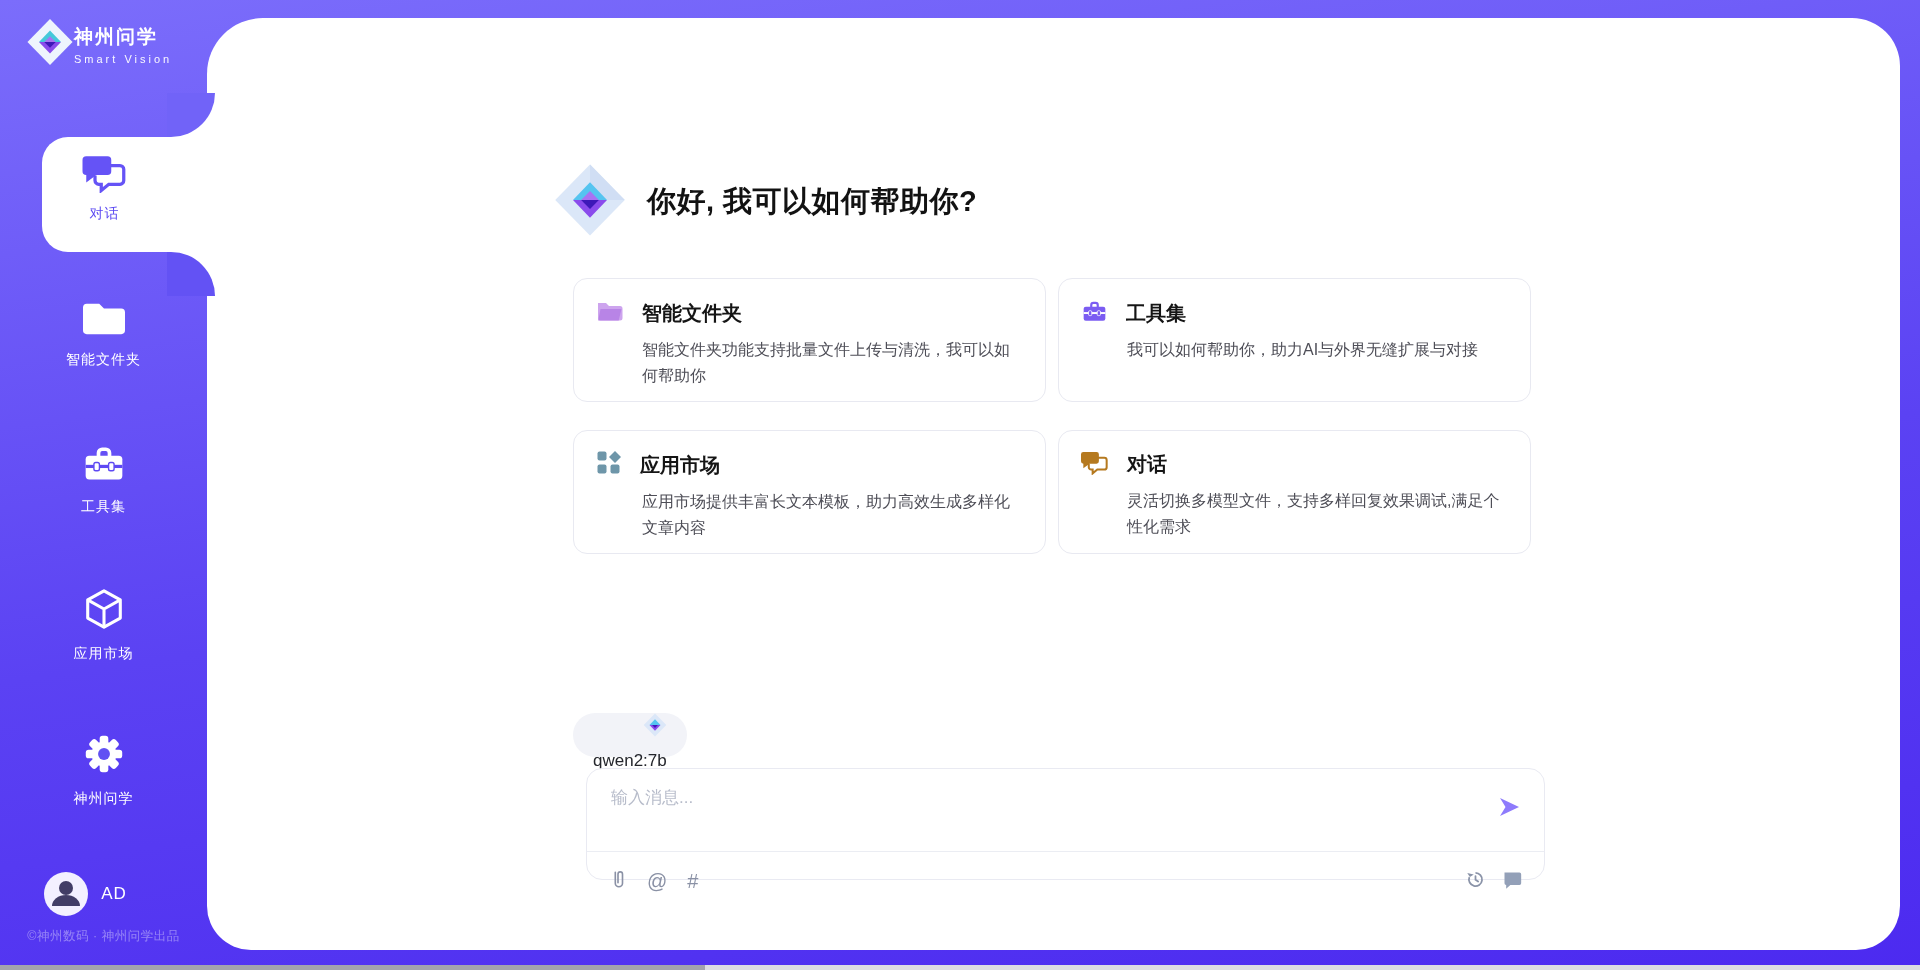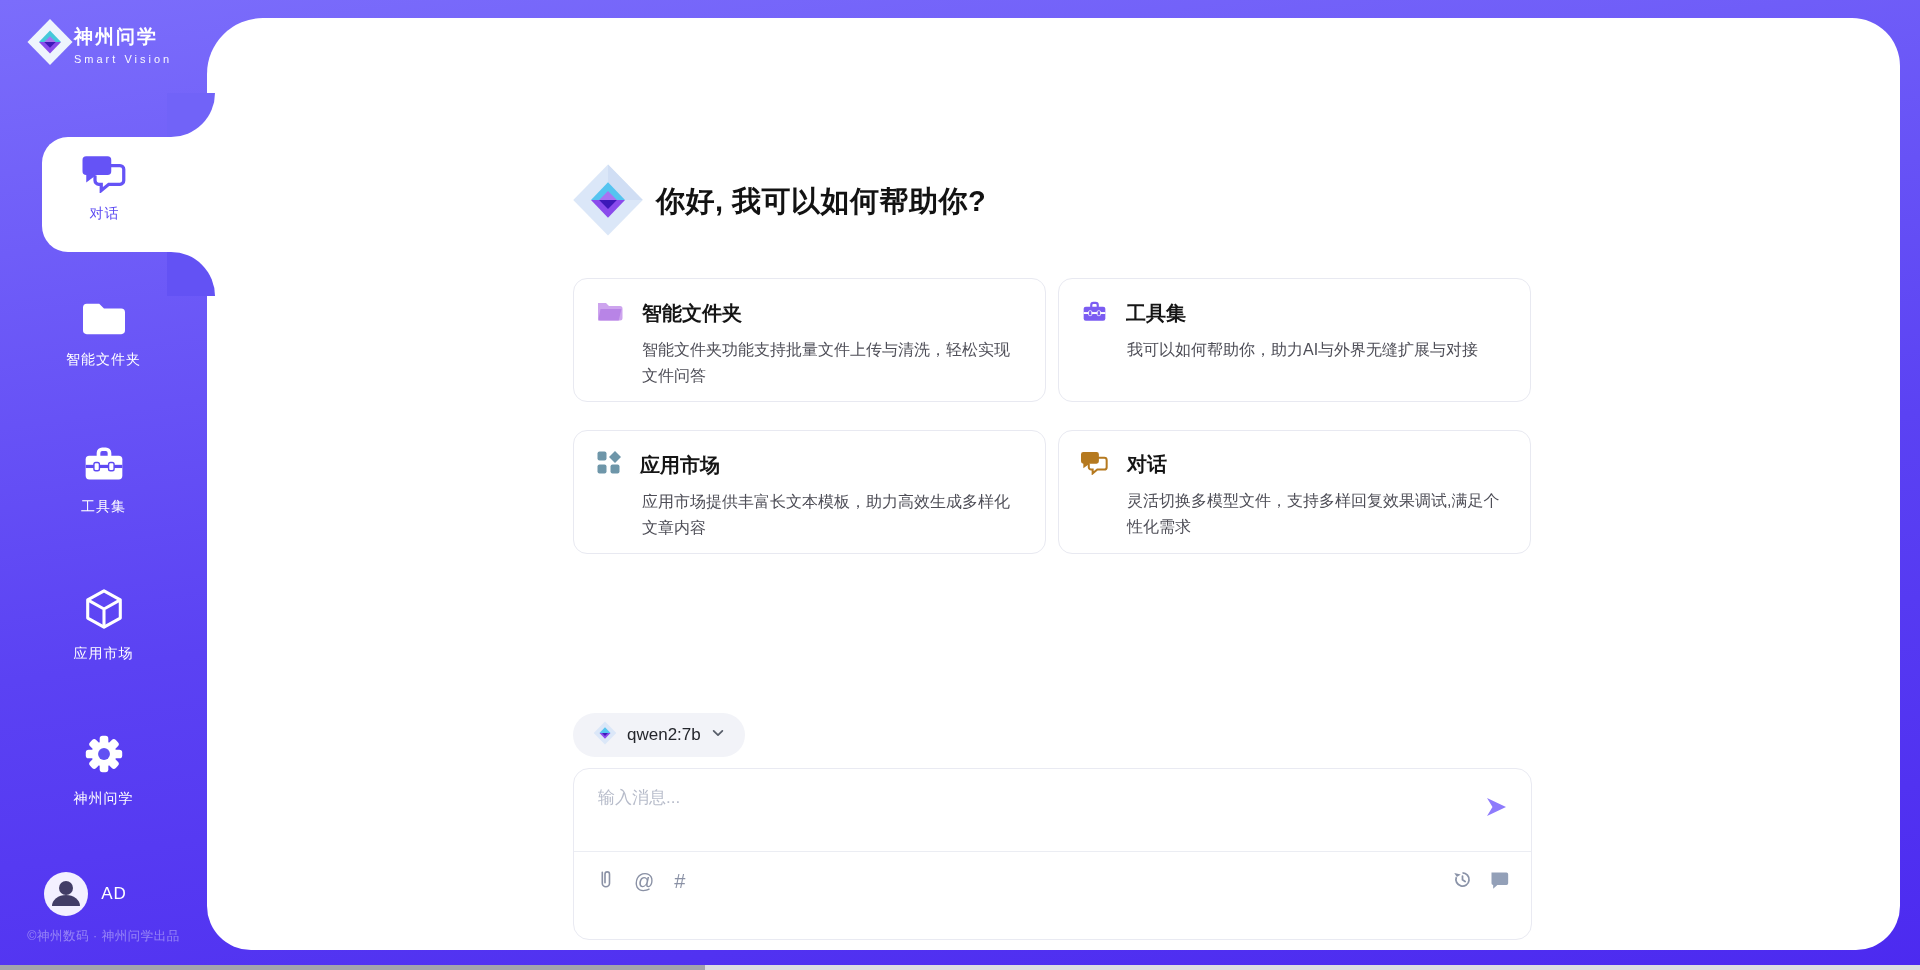--- a/index.html
+++ b/index.html
@@ -35,36 +35,36 @@
   .wing.bot{top:252px;}
   .wing.top::after{content:'';position:absolute;inset:0;background:#7163f8;border-bottom-right-radius:46px;}
   .wing.bot::after{content:'';position:absolute;inset:0;background:#6352f4;border-top-right-radius:46px;}
 
   .user-row{position:absolute;left:0;top:872px;width:171px;display:flex;align-items:center;justify-content:center;gap:13px;z-index:2;cursor:pointer;}
   .avatar{width:44px;height:44px;border-radius:50%;background:#f3f0ff;display:flex;align-items:center;justify-content:center;}
   .user-name{color:#ffffff;font-size:17px;letter-spacing:1px;}
   .copyright{position:absolute;left:0;top:928px;width:207px;text-align:center;font-size:12.5px;color:rgba(255,255,255,.38);z-index:2;letter-spacing:.5px;}
 
   
-  .greeting{position:absolute;left:364px;top:145px;display:flex;align-items:center;gap:11px;z-index:2;}
+  .greeting{position:absolute;left:346px;top:145px;display:flex;align-items:center;gap:20px;z-index:2;}
   .greeting h1{margin:0;font-size:29px;font-weight:bold;color:#121212;letter-spacing:.5px;}
 
   .cards{position:absolute;left:366px;top:260px;width:958px;display:grid;
          grid-template-columns:473px 473px;column-gap:12px;row-gap:28px;z-index:2;}
   .card{height:124px;box-sizing:border-box;border:1px solid #e8e9f1;border-radius:14px;background:#fff;
         padding:19px 22px;cursor:pointer;}
   .card-head{display:flex;align-items:center;gap:18px;}
   .card-title{font-size:20px;font-weight:bold;color:#151515;}
   .card-desc{margin:9px 0 0 46px;font-size:16px;color:#4e4e57;line-height:1.6;}
 
   .model-pill{position:absolute;left:366px;top:695px;height:44px;border-radius:22px;background:#f2f3f8;
-              display:inline-flex;align-items:center;gap:10px;padding:0 20px;z-index:2;cursor:pointer;}
+              display:inline-flex;align-items:flex-end;gap:10px;padding:0 20px;z-index:2;cursor:pointer;flex-direction:column;}
   .model-pill .name{font-size:17px;color:#24262c;}
 
-  .composer{position:absolute;left:366px;top:750px;width:959px;height:172px;box-sizing:border-box;
+  .composer{position:absolute;left:379px;top:750px;width:959px;height:112px;box-sizing:border-box;
             border:1px solid #e9eaf2;border-radius:16px;background:#fff;z-index:2;}
   .composer textarea{position:absolute;left:22px;top:15px;width:850px;height:58px;border:none;outline:none;
             resize:none;font-size:17px;color:#333;background:transparent;
             font-family:"Liberation Sans","DejaVu Sans",sans-serif;}
   .composer textarea::placeholder{color:#b7bcca;}
   .send-btn{position:absolute;right:22px;top:26px;width:26px;height:26px;background:none;border:none;padding:0;cursor:pointer;}
   .composer .divider{position:absolute;left:0;right:0;top:82px;height:1px;background:#ebedf3;}
   .toolbar{position:absolute;left:22px;right:22px;top:96px;height:32px;display:flex;align-items:center;gap:20px;}
   .tool{background:none;border:none;padding:0;cursor:pointer;display:flex;align-items:center;color:#8a91a5;}
   .tool.txt{font-size:20px;font-family:"Liberation Sans","DejaVu Sans",sans-serif;}
@@ -96,21 +96,21 @@
       <div class="card">
         <div class="card-head">
           <span>
             <svg width="28" height="26" viewBox="0 0 28 26">
               <path d="M2 5 h8 l3 3 h11 a2.5 2.5 0 0 1 2.5 2.5 V20 a2.5 2.5 0 0 1 -2.5 2.5 H4.5 A2.5 2.5 0 0 1 2 20 Z" fill="#cda4ee"></path>
               <path d="M4.5 11 h21 l-2.8 11.5 H2.2 Z" fill="#b884e6"></path>
             </svg>
           </span>
           <span class="card-title">智能文件夹</span>
         </div>
-        <div class="card-desc">智能文件夹功能支持批量文件上传与清洗，轻松实现文件问答</div>
+        <div class="card-desc">智能文件夹功能支持批量文件上传与清洗，我可以如何帮助你</div>
       </div>
 
       <div class="card">
         <div class="card-head">
           <span>
             <svg width="27" height="26" viewBox="0 0 48 48">
               <path d="M18 17 v-4 a4 4 0 0 1 4-4 h4 a4 4 0 0 1 4 4 v4" fill="none" stroke="#7b5cf2" stroke-width="4"></path>
               <path d="M8 16 h32 a4 4 0 0 1 4 4 v18 a4 4 0 0 1 -4 4 H8 a4 4 0 0 1 -4 -4 V20 a4 4 0 0 1 4 -4 Z" fill="#7b5cf2"></path>
               <rect x="4" y="26" width="40" height="3.5" fill="#ffffff"></rect>
               <rect x="13" y="23.5" width="6" height="9" rx="2" fill="#7b5cf2" stroke="#ffffff" stroke-width="1.5"></rect>

